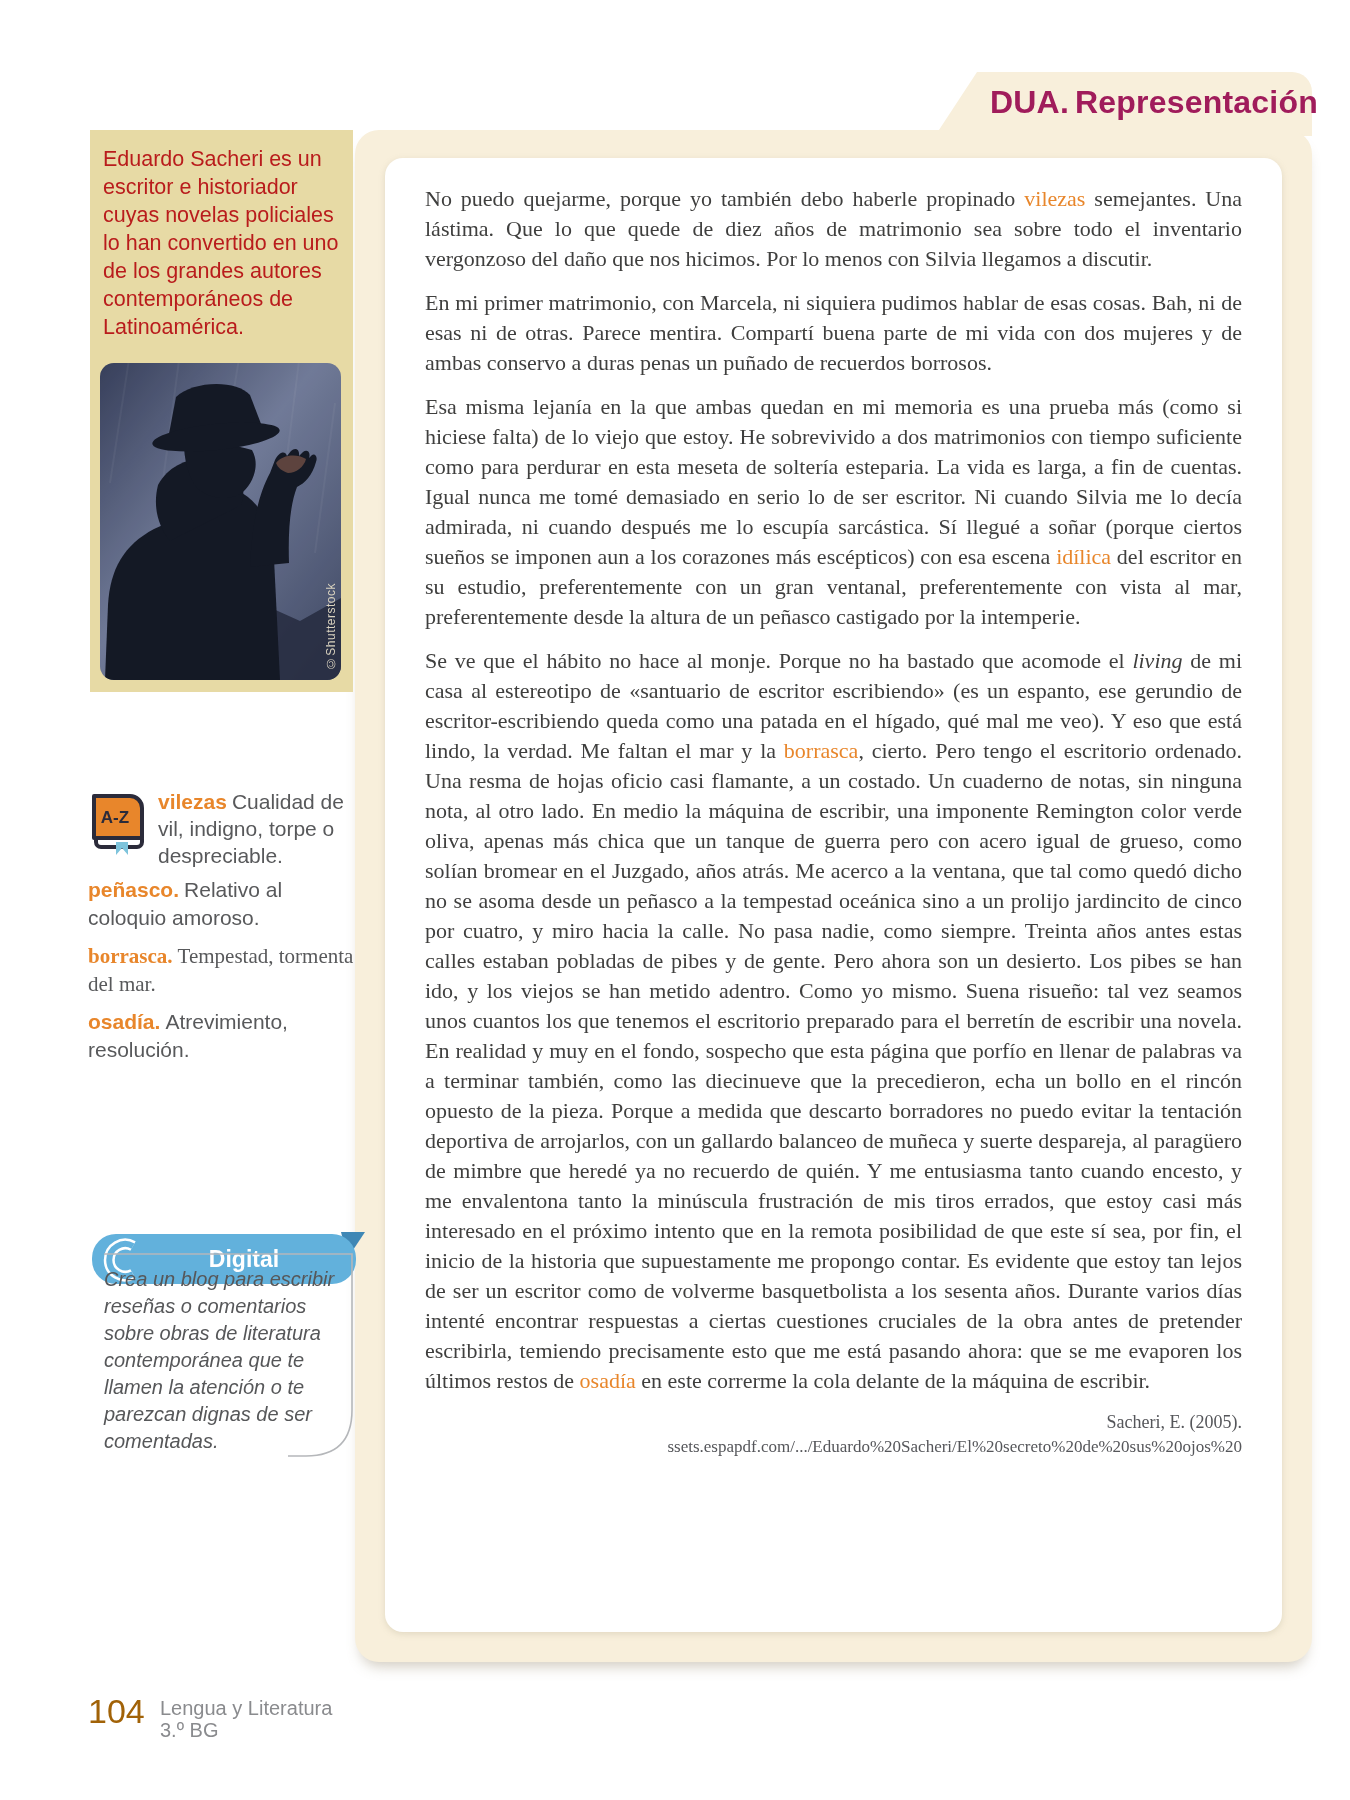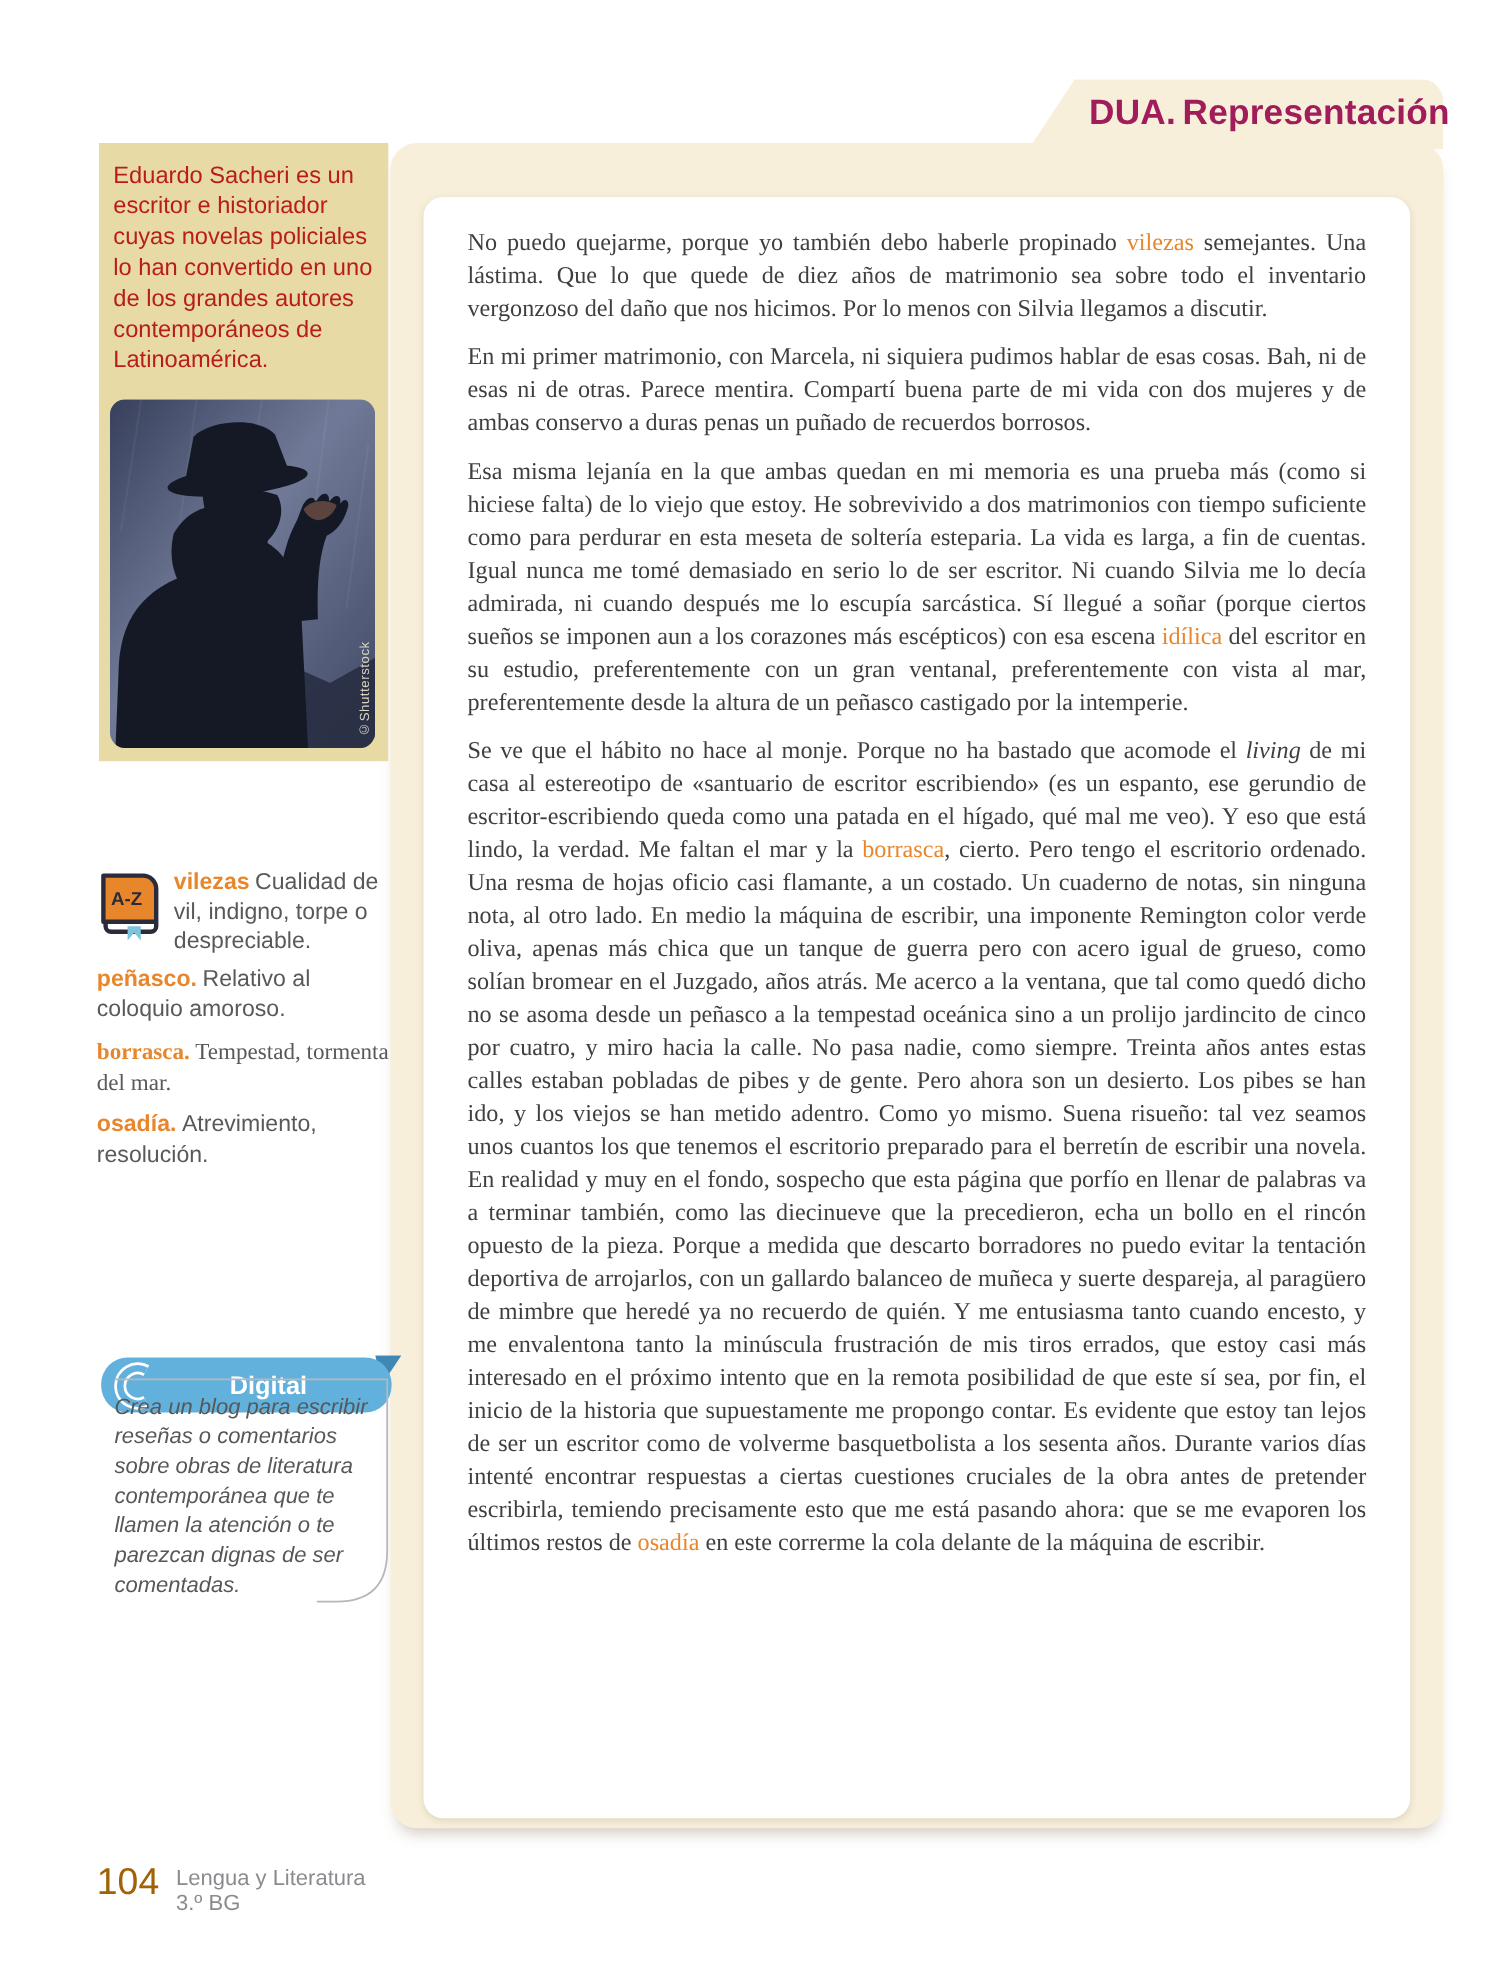--- a/index.html
+++ b/index.html
@@ -16,21 +16,21 @@
   .dua-header .dua{font-weight:800;}
   .dua-header .sec{font-weight:700;margin-left:6px;}
 
   
   .panel{position:absolute;left:355px;top:130px;width:957px;height:1532px;
          background:#f8efdb;border-radius:24px;
          box-shadow:0 10px 14px -6px rgba(150,138,110,.45);}
   .reading-box{position:absolute;left:385px;top:158px;width:897px;height:1474px;
                background:#ffffff;border-radius:18px;box-sizing:border-box;
                padding:26px 40px 15px 40px;overflow:hidden;
-               box-shadow:0 2px 6px rgba(160,150,125,.25);margin-top:21px;}
+               box-shadow:0 2px 6px rgba(160,150,125,.25);}
   .reading-box p.body{font-family:"Liberation Serif",serif;font-size:22px;
                line-height:30px;color:#3f3f3e;text-align:justify;margin:0 0 14px 0;}
   .seg-highlight{color:#e8862b;}
   .seg-italic{font-style:italic;}
   .citation{margin-top:4px;text-align:right;font-family:"Liberation Serif",serif;
             color:#55565a;}
   .citation .cit-author{font-size:18px;line-height:25px;}
   .citation .cit-source{font-size:17px;line-height:24px;}
 
   
@@ -80,20 +80,24 @@
   <div class="panel"></div>
   <div class="dua-header">
     <span class="dua">DUA.</span><span class="sec">Representación</span>
   </div>
 
   <div class="reading-box">
     <p class="body"><span>No puedo quejarme, porque yo también debo haberle propinado </span><span class="seg-highlight">vilezas</span><span> semejantes. Una lástima. Que lo que quede de diez años de matrimonio sea sobre todo el inventario vergonzoso del daño que nos hicimos. Por lo menos con Silvia llegamos a discutir.</span></p>
     <p class="body"><span>En mi primer matrimonio, con Marcela, ni siquiera pudimos hablar de esas cosas. Bah, ni de esas ni de otras. Parece mentira. Compartí buena parte de mi vida con dos mujeres y de ambas conservo a duras penas un puñado de recuerdos borrosos.</span></p>
     <p class="body"><span>Esa misma lejanía en la que ambas quedan en mi memoria es una prueba más (como si hiciese falta) de lo viejo que estoy. He sobrevivido a dos matrimonios con tiempo suficiente como para perdurar en esta meseta de soltería esteparia. La vida es larga, a fin de cuentas. Igual nunca me tomé demasiado en serio lo de ser escritor. Ni cuando Silvia me lo decía admirada, ni cuando después me lo escupía sarcástica. Sí llegué a soñar (porque ciertos sueños se imponen aun a los corazones más escépticos) con esa escena </span><span class="seg-highlight">idílica</span><span> del escritor en su estudio, preferentemente con un gran ventanal, preferentemente con vista al mar, preferentemente desde la altura de un peñasco castigado por la intemperie.</span></p>
     <p class="body"><span>Se ve que el hábito no hace al monje. Porque no ha bastado que acomode el </span><span class="seg-italic">living</span><span> de mi casa al estereotipo de «santuario de escritor escribiendo» (es un espanto, ese gerundio de escritor-escribiendo queda como una patada en el hígado, qué mal me veo). Y eso que está lindo, la verdad. Me faltan el mar y la </span><span class="seg-highlight">borrasca</span><span>, cierto. Pero tengo el escritorio ordenado. Una resma de hojas oficio casi flamante, a un costado. Un cuaderno de notas, sin ninguna nota, al otro lado. En medio la máquina de escribir, una imponente Remington color verde oliva, apenas más chica que un tanque de guerra pero con acero igual de grueso, como solían bromear en el Juzgado, años atrás. Me acerco a la ventana, que tal como quedó dicho no se asoma desde un peñasco a la tempestad oceánica sino a un prolijo jardincito de cinco por cuatro, y miro hacia la calle. No pasa nadie, como siempre. Treinta años antes estas calles estaban pobladas de pibes y de gente. Pero ahora son un desierto. Los pibes se han ido, y los viejos se han metido adentro. Como yo mismo. Suena risueño: tal vez seamos unos cuantos los que tenemos el escritorio preparado para el berretín de escribir una novela. En realidad y muy en el fondo, sospecho que esta página que porfío en llenar de palabras va a terminar también, como las diecinueve que la precedieron, echa un bollo en el rincón opuesto de la pieza. Porque a medida que descarto borradores no puedo evitar la tentación deportiva de arrojarlos, con un gallardo balanceo de muñeca y suerte despareja, al paragüero de mimbre que heredé ya no recuerdo de quién. Y me entusiasma tanto cuando encesto, y me envalentona tanto la minúscula frustración de mis tiros errados, que estoy casi más interesado en el próximo intento que en la remota posibilidad de que este sí sea, por fin, el inicio de la historia que supuestamente me propongo contar. Es evidente que estoy tan lejos de ser un escritor como de volverme basquetbolista a los sesenta años. Durante varios días intenté encontrar respuestas a ciertas cuestiones cruciales de la obra antes de pretender escribirla, temiendo precisamente esto que me está pasando ahora: que se me evaporen los últimos restos de </span><span class="seg-highlight">osadía</span><span> en este correrme la cola delante de la máquina de escribir.</span></p>
+    <div class="citation">
+      <div class="cit-author">Sacheri, E. (2005).</div>
+      <div class="cit-source">ssets.espapdf.com/.../Eduardo%20Sacheri/El%20secreto%20de%20sus%20ojos%20</div>
+    </div>
   </div>
 
   <div class="bio-box">
     <p>Eduardo Sacheri es un escritor e historiador cuyas novelas policiales lo han convertido en uno de los grandes autores contemporáneos de Latinoamérica.</p>
   </div>
 
   <div class="photo">
     <svg width="241" height="317" viewBox="0 0 241 317" xmlns="http://www.w3.org/2000/svg">
       <defs>
         <linearGradient id="sky" x1="0" y1="0" x2="1" y2="1">

